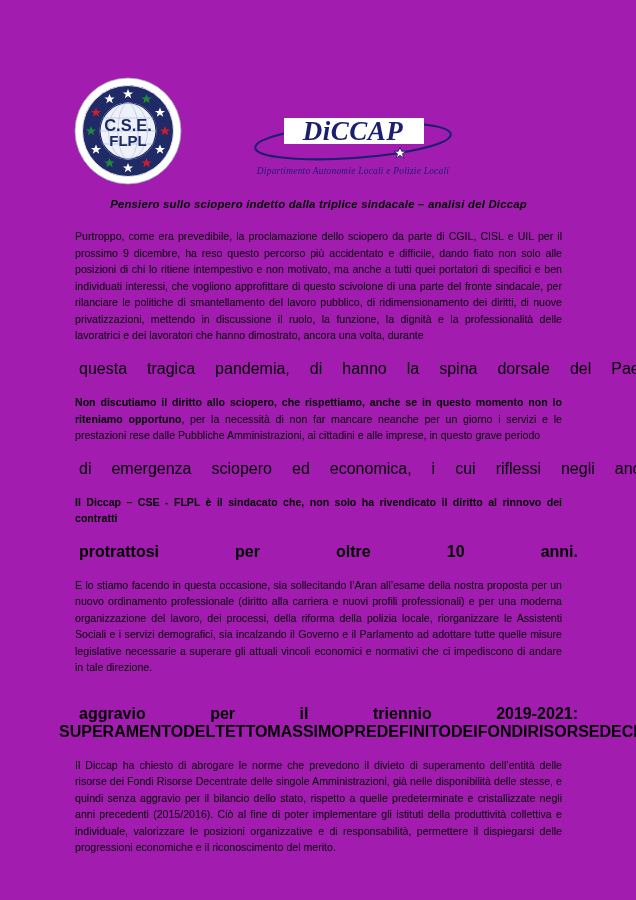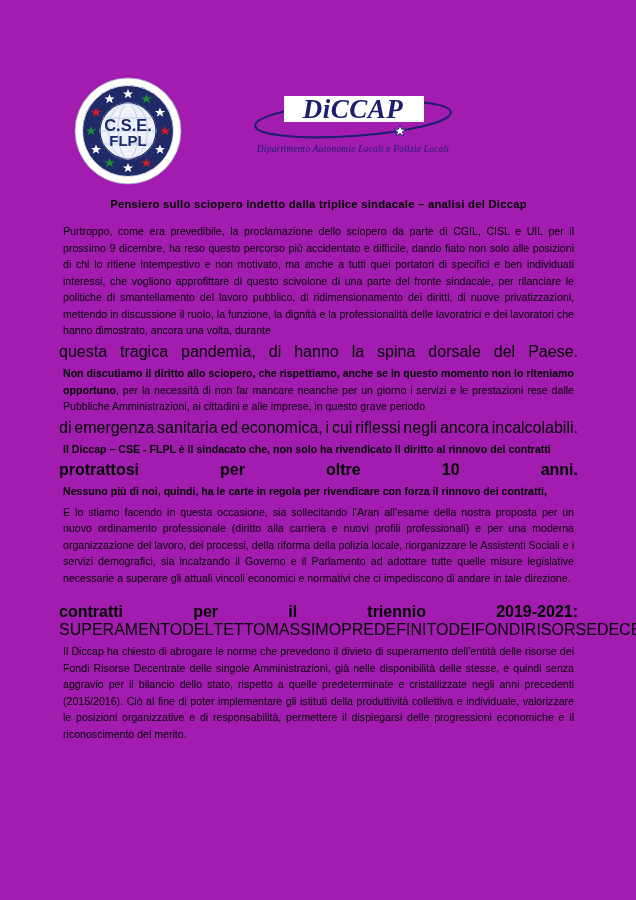--- a/index.html
+++ b/index.html
@@ -36,68 +36,69 @@
     top: 77px;
     width: 108px;
     height: 108px;
   }
   .cse-logo svg { display: block; }
 
   
   .diccap-logo {
     position: absolute;
     left: 248px;
-    top: 92px;
+    top: 114px;
     width: 210px;
     height: 68px;
   }
   .diccap-logo svg { display: block; }
 
   
   .doc-body {
     position: absolute;
     left: 59px;
     top: 196px;
     width: 519px;
   }
 
   .doc-title {
     font-size: 11.3px;
     font-weight: bold;
+    font-style: italic;
     text-align: center;
     line-height: 1.45;
     margin: 0 0 11px 0;
     letter-spacing: 0.02em;
   }
 
   p.para {
-    margin: 4px;
+    margin: 16px;
     font-size: 10.6px;
     line-height: 1.56;
     text-align: justify;
     text-justify: inter-word;
     hyphens: none;
   }
   .gap-md { height: 13px; }
 
   b, .bold { font-weight: bold; }
 
   
   .spread {
     display: flex;
     justify-content: space-between;
     width: 100%;
   }
-  .spread > span { white-space: nowrap; }
+  .spread > span { white-space: nowrap; margin-left: 20px; }
 
   .caps-head {
     display: flex;
     justify-content: flex-start;
     width: 100%;
-    font-weight: normal;
+    font-weight: bold;
   }
   .caps-head > span { white-space: nowrap; }
 </style>
 </head>
 <body>
 
 <div class="page">
 
   <div class="header">
 
@@ -210,21 +211,21 @@
       <span>del</span>
       <span>Paese.</span>
     </div>
 
     <p class="para">
       <b>Non discutiamo il diritto allo sciopero, che rispettiamo, anche se in questo momento non lo riteniamo opportuno</b><span>, per la necessità di non far mancare neanche per un giorno i servizi e le prestazioni rese dalle Pubbliche Amministrazioni, ai cittadini e alle imprese, in questo grave periodo</span>
     </p>
     <div class="spread">
       <span>di</span>
       <span>emergenza</span>
-      <span>sanitaria</span>
+      <span>sciopero</span>
       <span>ed</span>
       <span>economica,</span>
       <span>i</span>
       <span>cui</span>
       <span>riflessi</span>
       <span>negli</span>
       <span>ancora</span>
       <span>incalcolabili.</span>
     </div>
 
@@ -232,32 +233,29 @@
       <span>Il Diccap – CSE - FLPL è il sindacato che, non solo ha rivendicato il diritto al rinnovo dei contratti</span>
     </p>
     <div class="spread bold">
       <span>protrattosi</span>
       <span>per</span>
       <span>oltre</span>
       <span>10</span>
       <span>anni.</span>
     </div>
 
-    <p class="para bold">
-      <span>Nessuno più di noi, quindi, ha le carte in regola per rivendicare con forza il rinnovo dei contratti,</span>
-    </p>
 
     <p class="para">
       <span>E lo stiamo facendo in questa occasione, sia sollecitando l’Aran all’esame della nostra proposta per un nuovo ordinamento professionale (diritto alla carriera e nuovi profili professionali) e per una moderna organizzazione del lavoro, dei processi, della riforma della polizia locale, riorganizzare le Assistenti Sociali e i servizi demografici, sia incalzando il Governo e il Parlamento ad adottare tutte quelle misure legislative necessarie a superare gli attuali vincoli economici e normativi che ci impediscono di andare in tale direzione.</span>
     </p>
 
     <div class="gap-md"></div>
 
     <div class="spread bold">
-      <span>contratti</span>
+      <span>aggravio</span>
       <span>per</span>
       <span>il</span>
       <span>triennio</span>
       <span>2019-2021:</span>
     </div>
 
     <div class="caps-head">
       <span>SUPERAMENTO</span>
       <span>DEL</span>
       <span>TETTO</span>

